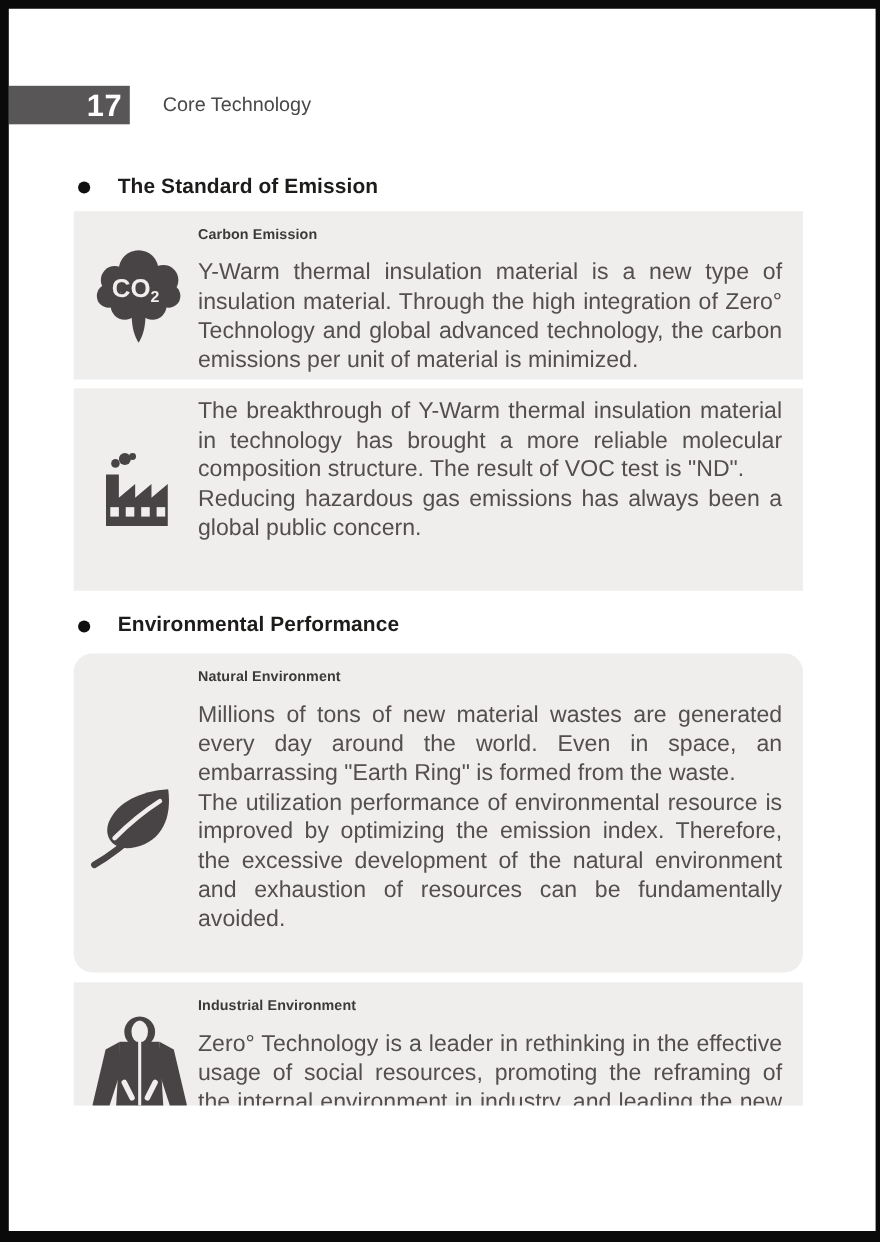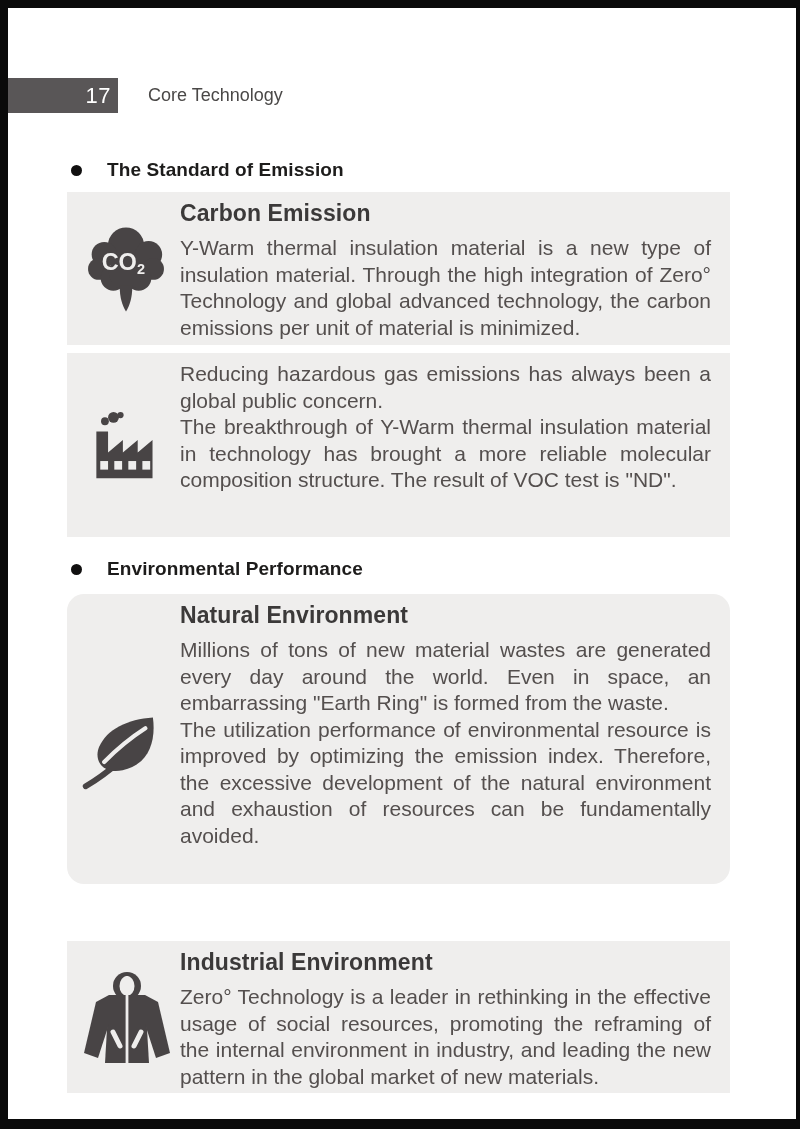--- a/index.html
+++ b/index.html
@@ -27,21 +27,21 @@
     border-width:8px 4px 10px 8px;
   }
   
   .banner{
     position:absolute;left:8px;top:78px;width:110px;height:35px;
     background:var(--banner-bg);
     display:flex;align-items:center;justify-content:flex-end;
     padding-right:7px;
   }
   .banner .num{
-    color:var(--banner-number);font-size:22px;font-weight:normal;line-height:1;
+    color:var(--banner-number);font-size:28px;font-weight:bold;line-height:1;
     letter-spacing:0.5px;
   }
   .header-title{
     position:absolute;left:127px;top:78px;height:35px;
     display:flex;align-items:center;
     font-size:18px;color:var(--header-text);margin-left:21px;
   }
   
   .section-header{
     position:absolute;left:71px;height:28px;
@@ -58,21 +58,21 @@
   
   .card{
     position:absolute;left:67px;width:663px;
     background:var(--card-bg);overflow:hidden;
   }
   .card .icon{position:absolute;}
   .card .content{
     position:absolute;left:113px;right:19px;top:8px;
   }
   .card-title{
-    font-size:23px;font-weight:bold;color:var(--card-title);
+    font-size:13px;font-weight:bold;color:var(--card-title);
     line-height:26px;margin:0 0 9px 0;letter-spacing:0.1px;
   }
   .para{
     font-size:21px;color:var(--body-text);line-height:26.5px;
     text-align:justify;
   }
   
   .dark{fill:var(--icon-color);}
   .lite{fill:var(--card-bg);}
   .stem{stroke:var(--icon-color);stroke-width:7;fill:none;stroke-linecap:round;}
@@ -119,22 +119,22 @@
     <circle class="dark" cx="34" cy="12" r="7"></circle>
     <circle class="dark" cx="23" cy="17" r="5"></circle>
     <circle class="dark" cx="43" cy="9" r="4"></circle>
     <path class="dark" d="M12,90 V30 H27 V57 L46,41 V57 L65,41 V57 L84,41 V90 Z"></path>
     <rect class="lite" x="17" y="68" width="10" height="11"></rect>
     <rect class="lite" x="35" y="68" width="10" height="11"></rect>
     <rect class="lite" x="53" y="68" width="10" height="11"></rect>
     <rect class="lite" x="71" y="68" width="10" height="11"></rect>
   </svg>
   <div class="content">
+    <p class="para">The breakthrough of Y-Warm thermal insulation material in technology has brought a more reliable molecular composition structure. The result of VOC test is "ND".</p>
     <p class="para">Reducing hazardous gas emissions has always been a global public concern.</p>
-    <p class="para">The breakthrough of Y-Warm thermal insulation material in technology has brought a more reliable molecular composition structure. The result of VOC test is "ND".</p>
   </div>
 </section>
 
 <div class="section-header" style="top:555px;">
   <span class="bullet"></span>
   <span class="section-title">Environmental Performance</span>
 </div>
 
 <section class="card" style="top:594px;height:290px;border-radius:17px;">
   <svg class="icon" style="left:12px;top:112px;width:84px;height:90px;" viewBox="0 0 100 100">
@@ -142,21 +142,21 @@
     <path class="dark" d="M88,10 C92,40 82,66 52,73 C29,78 17,62 24,45 C33,24 58,12 88,10 Z"></path>
     <path class="vein" d="M79,23 Q54,39 30,63"></path>
   </svg>
   <div class="content">
     <h3 class="card-title">Natural Environment</h3>
     <p class="para">Millions of tons of new material wastes are generated every day around the world. Even in space, an embarrassing "Earth Ring" is formed from the waste.</p>
     <p class="para">The utilization performance of environmental resource is improved by optimizing the emission index. Therefore, the excessive development of the natural environment and exhaustion of resources can be fundamentally avoided.</p>
   </div>
 </section>
 
-<section class="card" style="top:941px;height:152px;">
+<section class="card" style="top:893px;height:112px;">
   <svg class="icon" style="left:8px;top:26px;width:104px;height:112px;" viewBox="0 0 104 108">
     <circle class="dark" cx="52" cy="17" r="14"></circle>
     <ellipse class="lite" cx="52" cy="17" rx="7.5" ry="10"></ellipse>
     <path class="dark" d="M34,26 L70,26 L74,94 L30,94 Z"></path>
     <path class="dark" d="M34,26 L21,33 L9,84 L23,89 L34,55 Z"></path>
     <path class="dark" d="M70,26 L83,33 L95,84 L81,89 L70,55 Z"></path>
     <rect class="lite" x="50.6" y="7" width="2.8" height="87"></rect>
     <line class="pocket" x1="38" y1="63" x2="45" y2="77"></line>
     <line class="pocket" x1="66" y1="63" x2="59" y2="77"></line>
   </svg>

